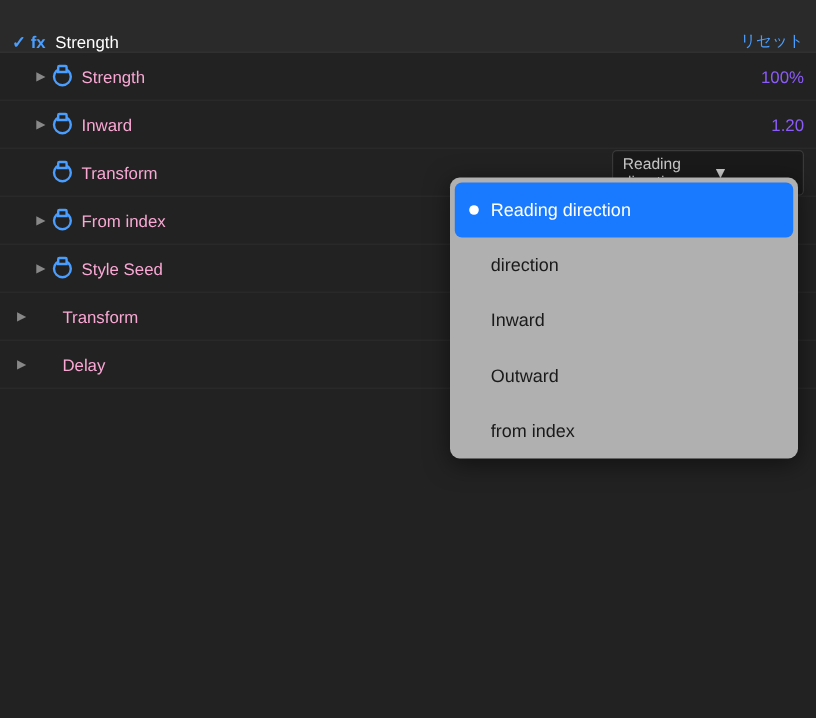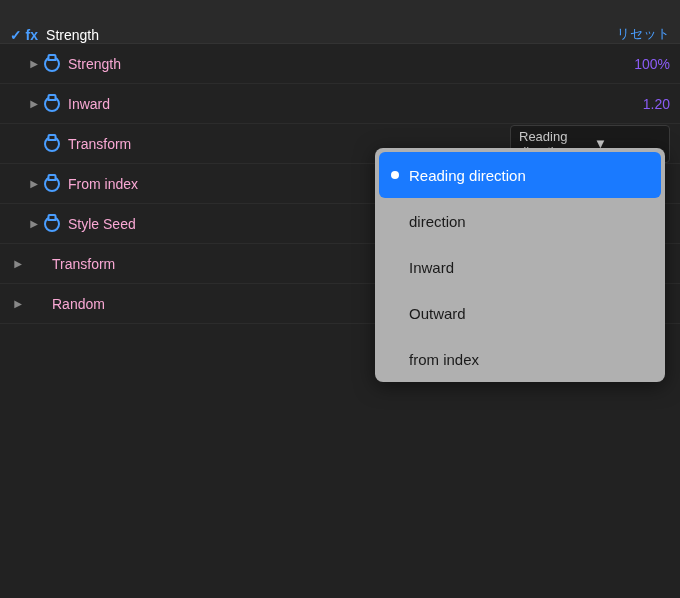--- a/index.html
+++ b/index.html
@@ -256,21 +256,21 @@
     <span class="prop-label">Style Seed</span>
   </div>
 
   <div class="section-row">
     <span class="expand-arrow">▶</span>
     <span class="prop-label" style="padding-left:26px;">Transform</span>
   </div>
 
   <div class="section-row">
     <span class="expand-arrow">▶</span>
-    <span class="prop-label" style="padding-left:26px;">Random</span>
+    <span class="prop-label" style="padding-left:26px;">Delay</span>
   </div>
 
   <div class="dropdown-menu">
 
     <div class="dropdown-item active">
       <span class="dot"></span>
       <span>Reading direction</span>
     </div>
 
     <div class="dropdown-item">

